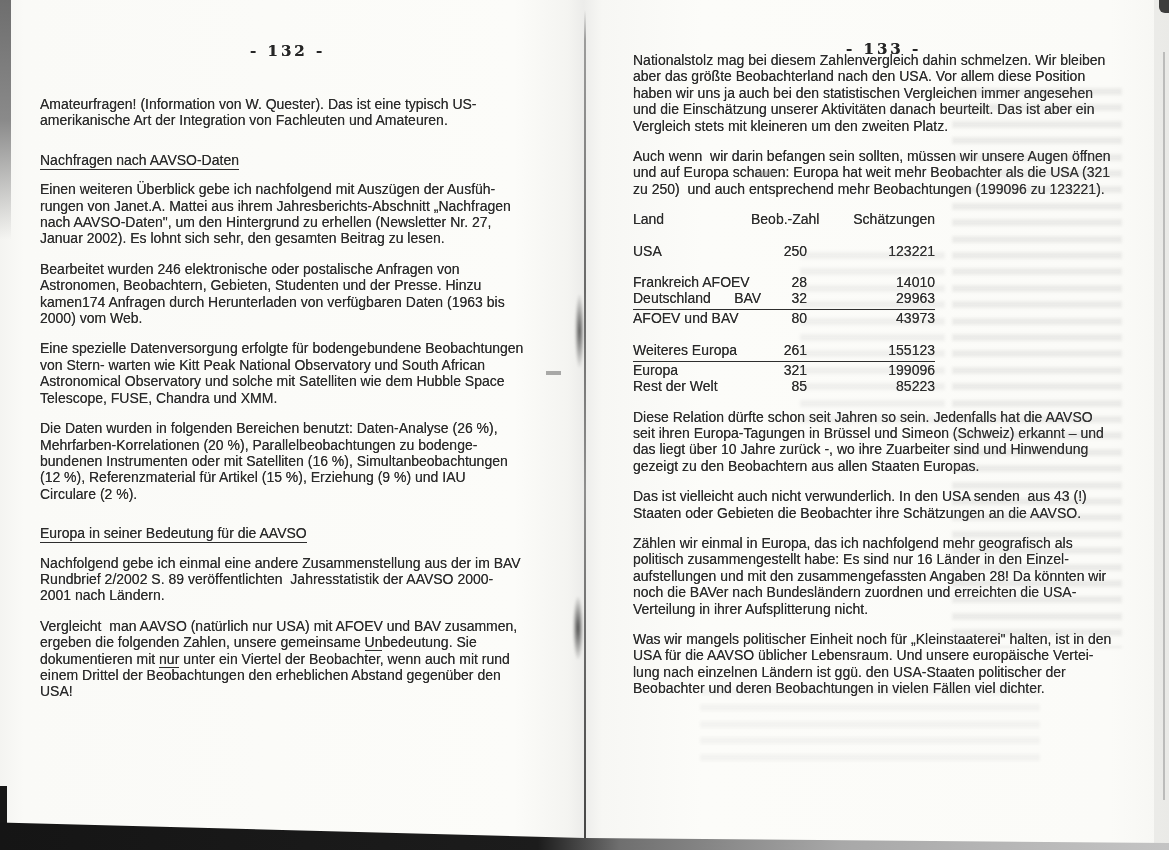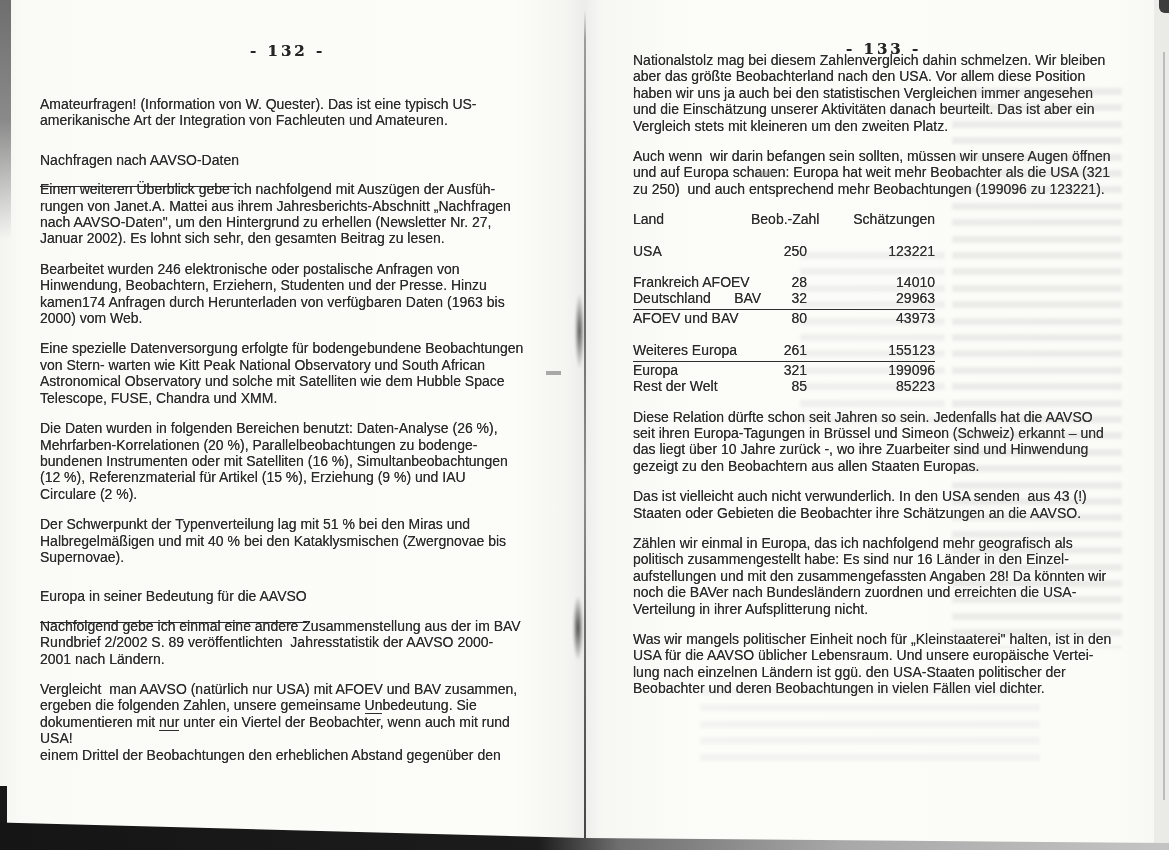--- a/index.html
+++ b/index.html
@@ -17,21 +17,21 @@
   
   .content{position:absolute;top:0;}
   .content-left{left:40px;width:540px;padding-top:72px;margin-top:24px;}
   .content-right{left:633px;width:470px;padding-top:52px;}
   .para{margin:0 0 14px 0;}
   .line{white-space:pre;font-size:14px;line-height:16.4px;
         text-shadow:0 0 .4px rgba(45,45,45,.75);}
   .line .u{border-bottom:1px solid #2d2d2d;}
   .heading{margin:23px 0 13px 0;font-size:14px;line-height:16.4px;
            text-shadow:0 0 .4px rgba(45,45,45,.75);}
-  .heading .hl{border-bottom:1px solid #2d2d2d;padding-bottom:18px;}
+  .heading .hl{border-bottom:1px solid #2d2d2d;padding-bottom:1px;}
   .page-number{
     position:absolute;
     font-family:"DejaVu Serif", serif;
     font-weight:700;font-size:15px;letter-spacing:3px;
     color:#262626;text-shadow:0 0 .5px rgba(40,40,40,.8);
   }
   #pn-left{left:250px;top:42px;}
   #pn-right{left:846px;top:40px;}
   
   .dtable{margin:0 4px 14px 0;width:302px;}
@@ -98,54 +98,49 @@
       </div>
       <div class="heading"><span class="hl">Nachfragen nach AAVSO-Daten</span></div>
       <div class="para">
         <div class="line"><span>Einen weiteren Überblick gebe ich nachfolgend mit Auszügen der Ausfüh-</span></div>
         <div class="line"><span>rungen von Janet.A. Mattei aus ihrem Jahresberichts-Abschnitt „Nachfragen</span></div>
         <div class="line"><span>nach AAVSO-Daten", um den Hintergrund zu erhellen (Newsletter Nr. 27,</span></div>
         <div class="line"><span>Januar 2002). Es lohnt sich sehr, den gesamten Beitrag zu lesen.</span></div>
       </div>
       <div class="para">
         <div class="line"><span>Bearbeitet wurden 246 elektronische oder postalische Anfragen von</span></div>
-        <div class="line"><span>Hinwendung, Beobachtern, Erziehern, Studenten und der Presse. Hinzu</span></div>
+        <div class="line"><span>Astronomen, Beobachtern, Gebieten, Studenten und der Presse. Hinzu</span></div>
         <div class="line"><span>kamen174 Anfragen durch Herunterladen von verfügbaren Daten (1963 bis</span></div>
         <div class="line"><span>2000) vom Web.</span></div>
       </div>
       <div class="para">
         <div class="line"><span>Eine spezielle Datenversorgung erfolgte für bodengebundene Beobachtungen</span></div>
         <div class="line"><span>von Stern- warten wie Kitt Peak National Observatory und South African</span></div>
         <div class="line"><span>Astronomical Observatory und solche mit Satelliten wie dem Hubble Space</span></div>
         <div class="line"><span>Telescope, FUSE, Chandra und XMM.</span></div>
       </div>
       <div class="para">
         <div class="line"><span>Die Daten wurden in folgenden Bereichen benutzt: Daten-Analyse (26 %),</span></div>
         <div class="line"><span>Mehrfarben-Korrelationen (20 %), Parallelbeobachtungen zu bodenge-</span></div>
         <div class="line"><span>bundenen Instrumenten oder mit Satelliten (16 %), Simultanbeobachtungen</span></div>
         <div class="line"><span>(12 %), Referenzmaterial für Artikel (15 %), Erziehung (9 %) und IAU</span></div>
         <div class="line"><span>Circulare (2 %).</span></div>
       </div>
-      <div class="para">
-        <div class="line"><span>Der Schwerpunkt der Typenverteilung lag mit 51 % bei den Miras und</span></div>
-        <div class="line"><span>Halbregelmäßigen und mit 40 % bei den Kataklysmischen (Zwergnovae bis</span></div>
-        <div class="line"><span>Supernovae).</span></div>
-      </div>
       <div class="heading"><span class="hl">Europa in seiner Bedeutung für die AAVSO</span></div>
       <div class="para">
         <div class="line"><span>Nachfolgend gebe ich einmal eine andere Zusammenstellung aus der im BAV</span></div>
         <div class="line"><span>Rundbrief 2/2002 S. 89 veröffentlichten  Jahresstatistik der AAVSO 2000-</span></div>
         <div class="line"><span>2001 nach Ländern.</span></div>
       </div>
       <div class="para">
         <div class="line"><span>Vergleicht  man AAVSO (natürlich nur USA) mit AFOEV und BAV zusammen,</span></div>
         <div class="line"><span>ergeben die folgenden Zahlen, unsere gemeinsame </span><span class="u">Un</span><span>bedeutung. Sie</span></div>
         <div class="line"><span>dokumentieren mit </span><span class="u">nur</span><span> unter ein Viertel der Beobachter, wenn auch mit rund</span></div>
+        <div class="line"><span>einem Drittel der Beobachtungen den erheblichen Abstand gegenüber den</span></div>
         <div class="line"><span>USA!</span></div>
-        <div class="line"><span>einem Drittel der Beobachtungen den erheblichen Abstand gegenüber den</span></div>
       </div>
     </div>
   <div class="content content-right">
       <div class="para">
         <div class="line"><span>Nationalstolz mag bei diesem Zahlenvergleich dahin schmelzen. Wir bleiben</span></div>
         <div class="line"><span>aber das größte Beobachterland nach den USA. Vor allem diese Position</span></div>
         <div class="line"><span>haben wir uns ja auch bei den statistischen Vergleichen immer angesehen</span></div>
         <div class="line"><span>und die Einschätzung unserer Aktivitäten danach beurteilt. Das ist aber ein</span></div>
         <div class="line"><span>Vergleich stets mit kleineren um den zweiten Platz.</span></div>
       </div>

